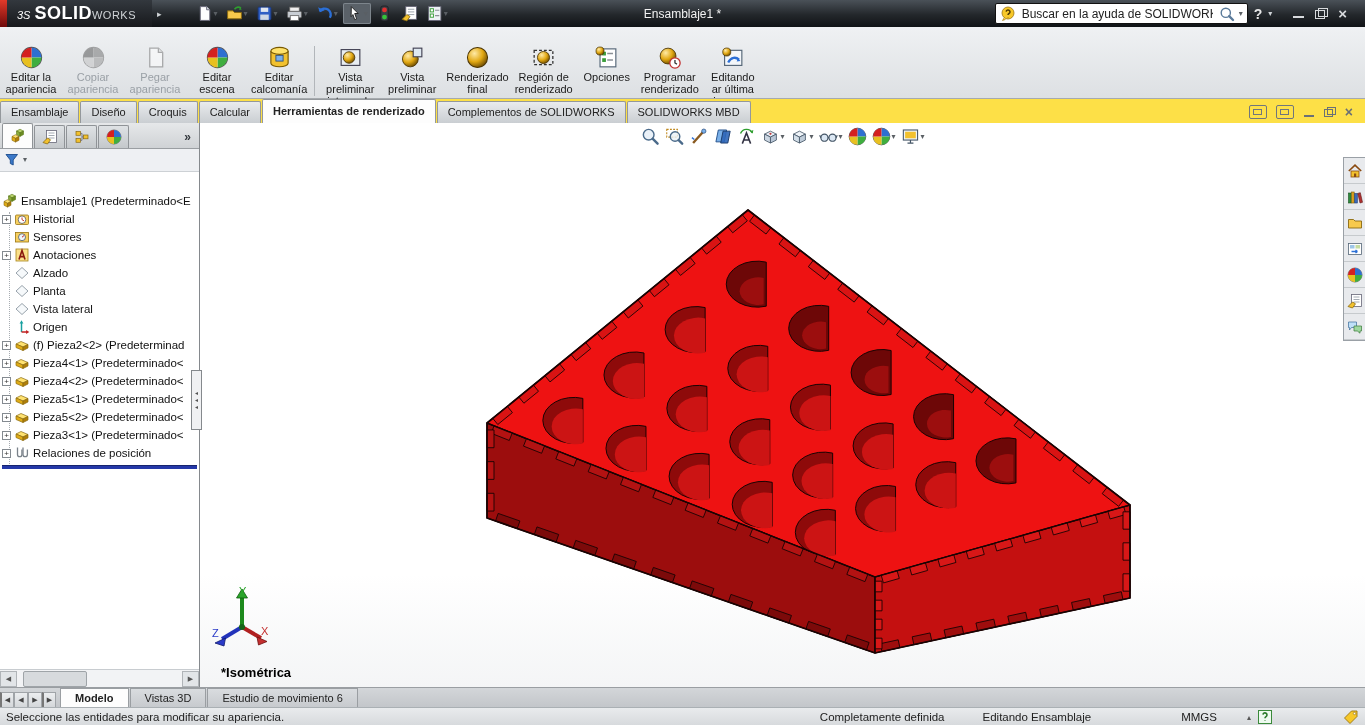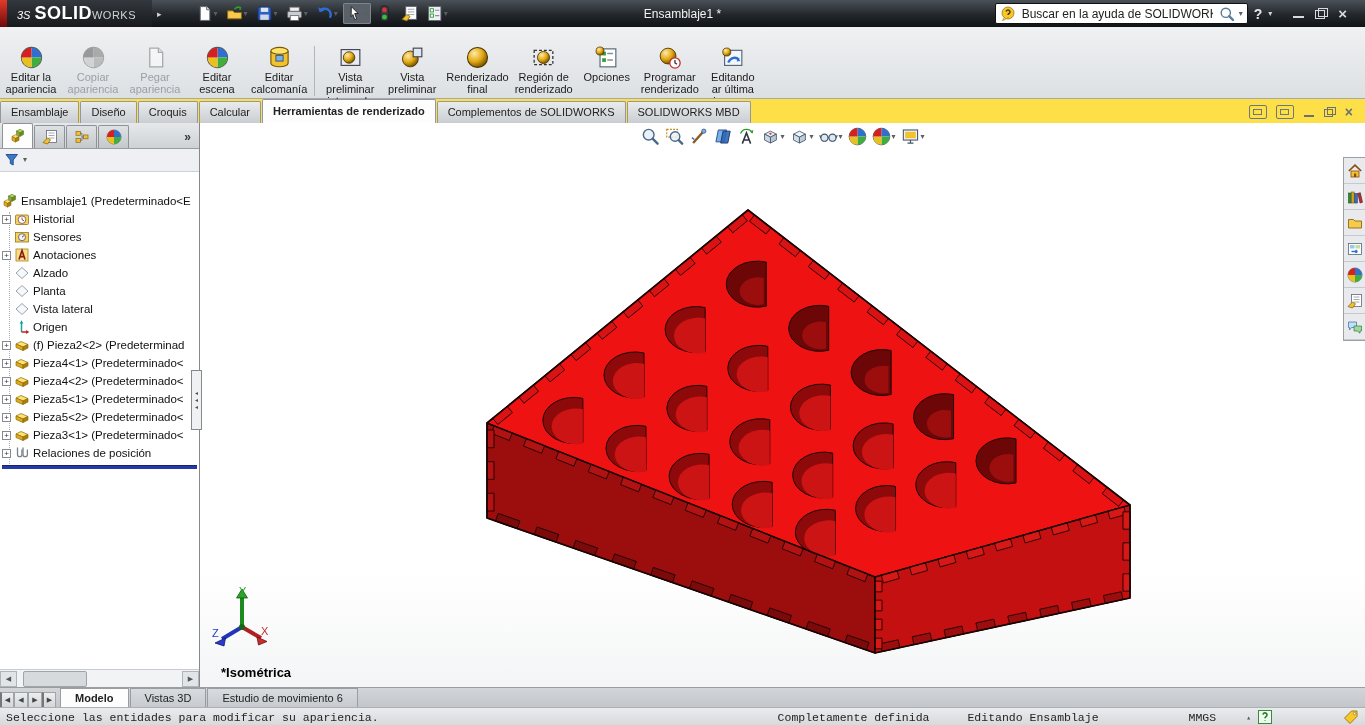--- a/index.html
+++ b/index.html
@@ -101,21 +101,21 @@
   #band{left:0;top:687px;width:1365px;height:20px;background:linear-gradient(#d3d6d9,#c2c5c9);
         border-top:1px solid #9a9ea2;display:flex;align-items:flex-end;}
   .navbtn{width:14px;height:16px;border:1px solid #a0a4a8;background:linear-gradient(#eceef0,#d4d7da);
           display:flex;align-items:center;justify-content:center;font-size:7px;color:#444;box-sizing:border-box;}
   .navbar-edge{border-left:2px solid #777;}
   .btab{height:19px;line-height:18px;padding:0 14px;background:linear-gradient(#d9dcdf,#c6c9cd);
         border:1px solid #9a9ea2;border-bottom:0;margin-right:1px;color:#222;}
   .btab.active{background:#fdfdfd;font-weight:bold;}
   
   #statusbar{left:0;top:707px;width:1365px;height:18px;background:linear-gradient(#e9ebed,#d6d9dc);
-             border-top:1px solid #aab0b4;display:flex;align-items:center;font-size:11.5px;color:#222;font-family:Liberation Mono, monospace;}
+             border-top:1px solid #aab0b4;display:flex;align-items:center;font-size:11.5px;color:#222;}
   #status-msg{padding-left:6px;flex:1;}
   .stitem{margin-right:38px;}
   #sprites{position:absolute;width:0;height:0;overflow:hidden;}
 </style>
 </head>
 <body>
 
 <svg id="sprites" xmlns="http://www.w3.org/2000/svg">
   <defs>
     <radialGradient id="gg" cx="35%" cy="30%" r="75%">

